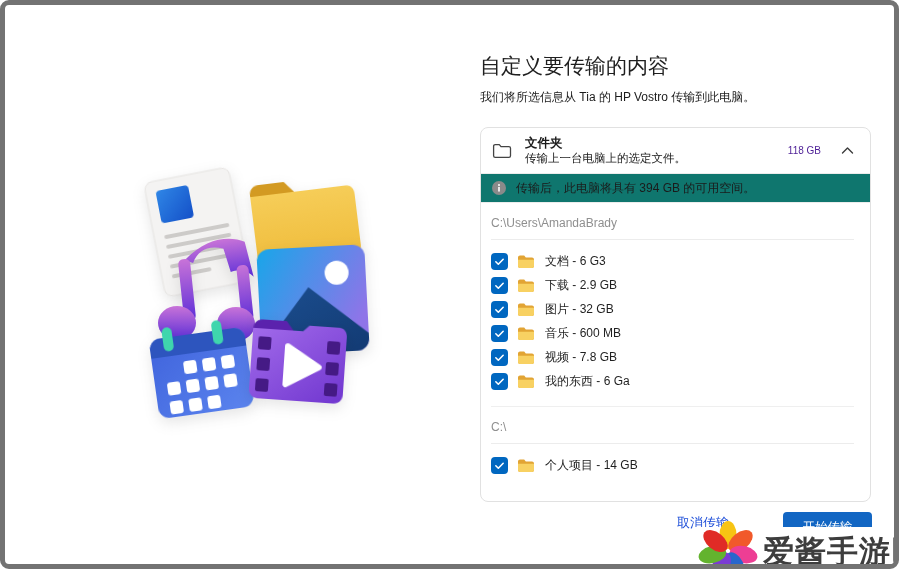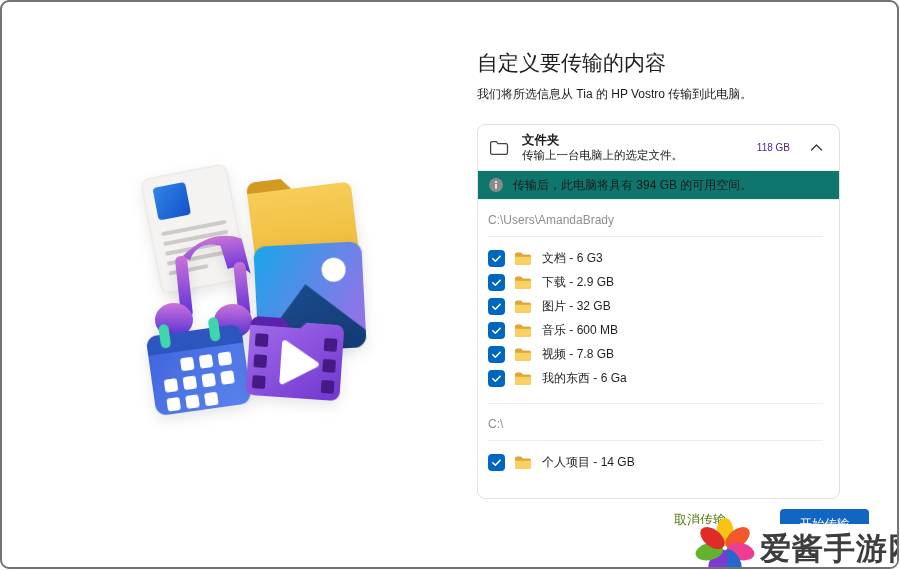--- a/index.html
+++ b/index.html
@@ -1,37 +1,37 @@
 <!DOCTYPE html>
 <html style="--accent: #0067c0; --primary: #1266c3; --wm: #3d3d3d;"><head>
 <meta charset="utf-8">
 <style>
   * { box-sizing: border-box; margin: 0; padding: 0; }
   html,body { width:900px; height:570px; background:#fff; font-family:"Liberation Sans","DejaVu Sans",sans-serif; }
   .window {
     position:absolute; left:0; top:0; width:899px; height:569px;
-    background:#fff; border:2px solid #737373; border-radius:9px; overflow:hidden;
+    background:#fff; border:5px solid #737373; border-radius:9px; overflow:hidden;
   }
 
   
   .illustration { position:absolute; left:138px; top:160px; width:280px; height:260px; }
   .ill { position:absolute; filter:drop-shadow(0 5px 7px rgba(0,0,0,.10)); }
   .ill-doc      { left:10px;  top:8px;   width:88px;  height:118px; transform:rotate(-11deg); }
   .ill-folder   { left:104px; top:8px;   width:110px; height:88px;  transform:rotate(-7deg); }
   .ill-note     { left:12px;  top:66px;  width:106px; height:112px; }
   .ill-photo    { left:116px; top:82px;  width:108px; height:106px; transform:rotate(-3deg); }
   .ill-calendar { left:8px;   top:156px; width:100px; height:94px;  transform:rotate(-8deg); }
   .ill-video    { left:104px; top:150px; width:102px; height:94px;  transform:rotate(4deg); }
 
   
   .page-title { position:absolute; left:475px; top:47px; font-size:21px; font-weight:400; color:#1f1f1f; }
   .page-subtitle { position:absolute; left:475px; top:84px; font-size:12px; color:#1b1b1b;text-align:right; }
 
   .panel {
-    position:absolute; left:475px; top:122px; width:363px; height:375px;
+    position:absolute; left:475px; top:122px; width:391px; height:375px;
     border:1px solid #e1e1e1; border-radius:8px; background:#fff; overflow:hidden;
   }
   .panel-header { display:flex; align-items:center; height:45px; padding:0 16px 0 11px; cursor:default; }
   .ph-folder-icon { width:20px; height:17px; flex:0 0 auto; }
   .ph-titles { margin-left:13px; flex:1 1 auto; line-height:1.25; }
   .ph-title { font-size:12.5px; font-weight:700; color:#1b1b1b; }
   .ph-sub { font-size:11.5px; color:#1b1b1b; }
   .ph-size { font-size:10px; color:#4c1d95; margin-right:20px; }
   .ph-chevron { width:13px; height:9px; }
 
@@ -51,21 +51,21 @@
     width:17px; height:17px; border-radius:4px; background:var(--accent,#0067c0);
     display:flex; align-items:center; justify-content:center; flex:0 0 auto; cursor:pointer;
   }
   .cb svg { width:11px; height:11px; display:block; }
   .ficon { width:18px; height:15px; margin-left:9px; flex:0 0 auto; }
   .ficon svg { width:18px; height:15px; display:block; }
   .rlabel { margin-left:10px; font-size:12px; color:#1f1f1f; }
 
   
   .cancel-btn {
-    position:absolute; left:672px; top:509px; font-size:13px; color:#4d7c0f;
+    position:absolute; left:672px; top:509px; font-size:13px; color:#1d4ed8;
     background:none; border:none; cursor:pointer; font-family:inherit;
   }
   .start-btn {
     position:absolute; left:778px; top:507px; width:89px; height:30px;
     background:var(--primary,#1266c3); color:#fff; font-size:12.5px; border:none;
     border-radius:4px; cursor:pointer; font-family:inherit;
   }
 
   
   .watermark { position:absolute; left:686px; top:510px; width:212px; height:60px; }

